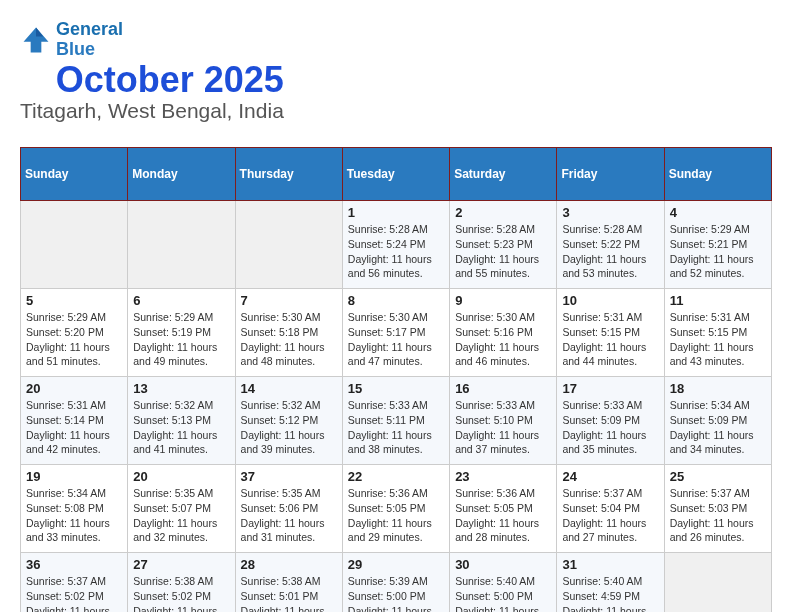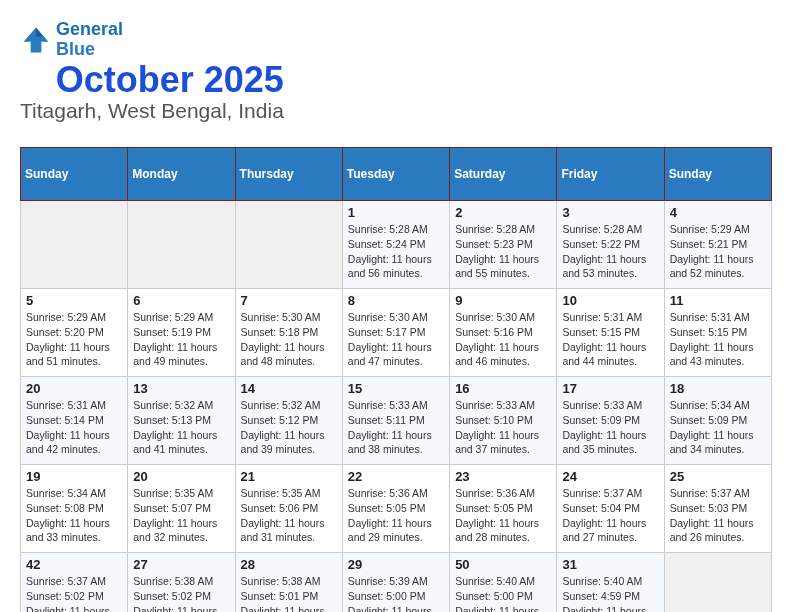--- a/index.html
+++ b/index.html
@@ -288,21 +288,21 @@
       </td>
         <td>
         <span class="day-number">20</span>
         <div class="day-info">
           Sunrise: 5:35 AM<br>
           Sunset: 5:07 PM<br>
           Daylight: 11 hours and 32 minutes.
         </div>
       </td>
         <td>
-        <span class="day-number">21</span>
+        <span class="day-number">37</span>
         <div class="day-info">
           Sunrise: 5:35 AM<br>
           Sunset: 5:06 PM<br>
           Daylight: 11 hours and 31 minutes.
         </div>
       </td>
         <td>
         <span class="day-number">22</span>
         <div class="day-info">
           Sunrise: 5:36 AM<br>
@@ -330,21 +330,21 @@
         <span class="day-number">25</span>
         <div class="day-info">
           Sunrise: 5:37 AM<br>
           Sunset: 5:03 PM<br>
           Daylight: 11 hours and 26 minutes.
         </div>
       </td>
       </tr>
       <tr>
         <td>
-        <span class="day-number">42</span>
+        <span class="day-number">36</span>
         <div class="day-info">
           Sunrise: 5:37 AM<br>
           Sunset: 5:02 PM<br>
           Daylight: 11 hours and 24 minutes.
         </div>
       </td>
         <td>
         <span class="day-number">27</span>
         <div class="day-info">
           Sunrise: 5:38 AM<br>
@@ -362,21 +362,21 @@
       </td>
         <td>
         <span class="day-number">29</span>
         <div class="day-info">
           Sunrise: 5:39 AM<br>
           Sunset: 5:00 PM<br>
           Daylight: 11 hours and 21 minutes.
         </div>
       </td>
         <td>
-        <span class="day-number">50</span>
+        <span class="day-number">30</span>
         <div class="day-info">
           Sunrise: 5:40 AM<br>
           Sunset: 5:00 PM<br>
           Daylight: 11 hours and 20 minutes.
         </div>
       </td>
         <td>
         <span class="day-number">31</span>
         <div class="day-info">
           Sunrise: 5:40 AM<br>

